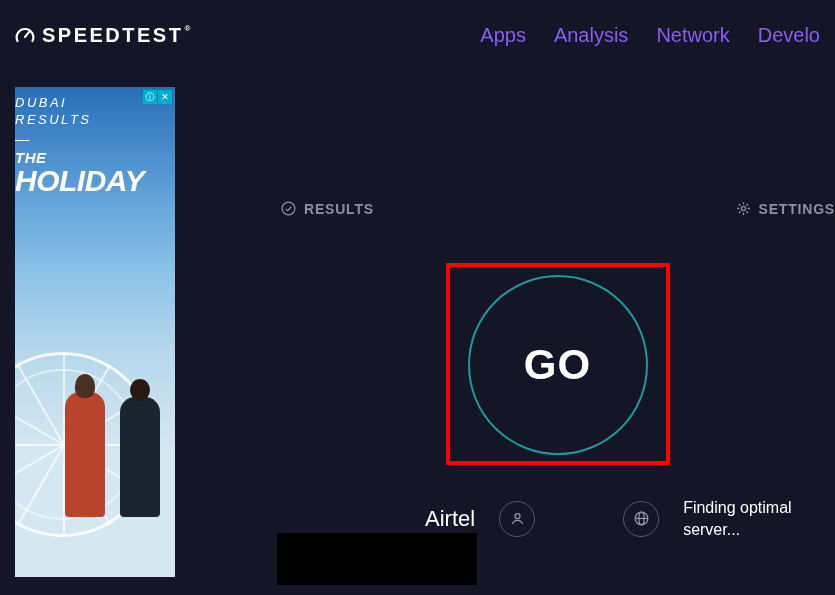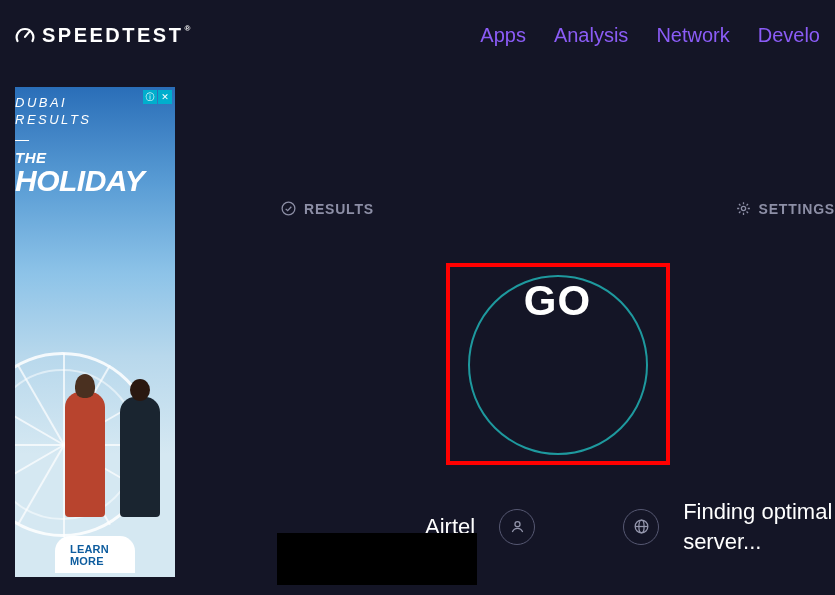--- a/index.html
+++ b/index.html
@@ -187,20 +187,21 @@
     .go-highlight {
       border: 4px solid #ff0000;
       padding: 2px 18px 6px 18px;
     }
     .go-circle {
       width: 180px;
       height: 180px;
       border-radius: 50%;
       border: 2px solid #1e999e;
       display:flex;
+      align-items:center;
       justify-content:center;
       cursor:pointer;
       margin-top: 6px;
     }
     .go-text {
       color: #fff;
       font-size: 42px;
       font-weight: 600;
       letter-spacing: 1px;
     }
@@ -226,21 +227,21 @@
       color:#9597ad;
     }
     .black-box {
       position:absolute;
       left: 277px;
       top: 533px;
       width: 200px;
       height: 52px;
       background:#000;
     }
-    .server-text { font-size: 22px; line-height: 1.35; }
+    .server-text { font-size: 16px; line-height: 1.35; }
   </style>
 </head>
 <body>
 
 <div class="header">
   <div class="logo">
     <span class="logo-icon">
       <svg viewBox="0 0 24 24" width="20" height="20">
         <path d="M 3 18 A 10 10 0 1 1 21 18" fill="none" stroke="#fff" stroke-width="2.6" stroke-linecap="round"></path>
         <line x1="12" y1="13" x2="17" y2="7" stroke="#fff" stroke-width="2.6" stroke-linecap="round"></line>
@@ -278,21 +279,20 @@
     <div class="spoke" style="transform:rotate(210deg)"></div>
     <div class="spoke" style="transform:rotate(240deg)"></div>
     <div class="spoke" style="transform:rotate(270deg)"></div>
     <div class="spoke" style="transform:rotate(300deg)"></div>
     <div class="spoke" style="transform:rotate(330deg)"></div>
   </div>
   <div class="ad-people">
     <div class="person1"></div>
     <div class="person2"></div>
   </div>
-  <div class="ad-btn">LEARN MORE</div>
 </div>
 
 <div class="main">
   <div class="subnav">
     <div class="subnav-item">
       <span class="subnav-icon">
         <svg viewBox="0 0 24 24" width="17" height="17">
             <circle cx="12" cy="12" r="9" fill="none" stroke="#8d8fa6" stroke-width="1.8"></circle>
             <path d="M8 12.5 L10.8 15 L16 9.5" fill="none" stroke="#8d8fa6" stroke-width="1.8"></path>
           </svg>

